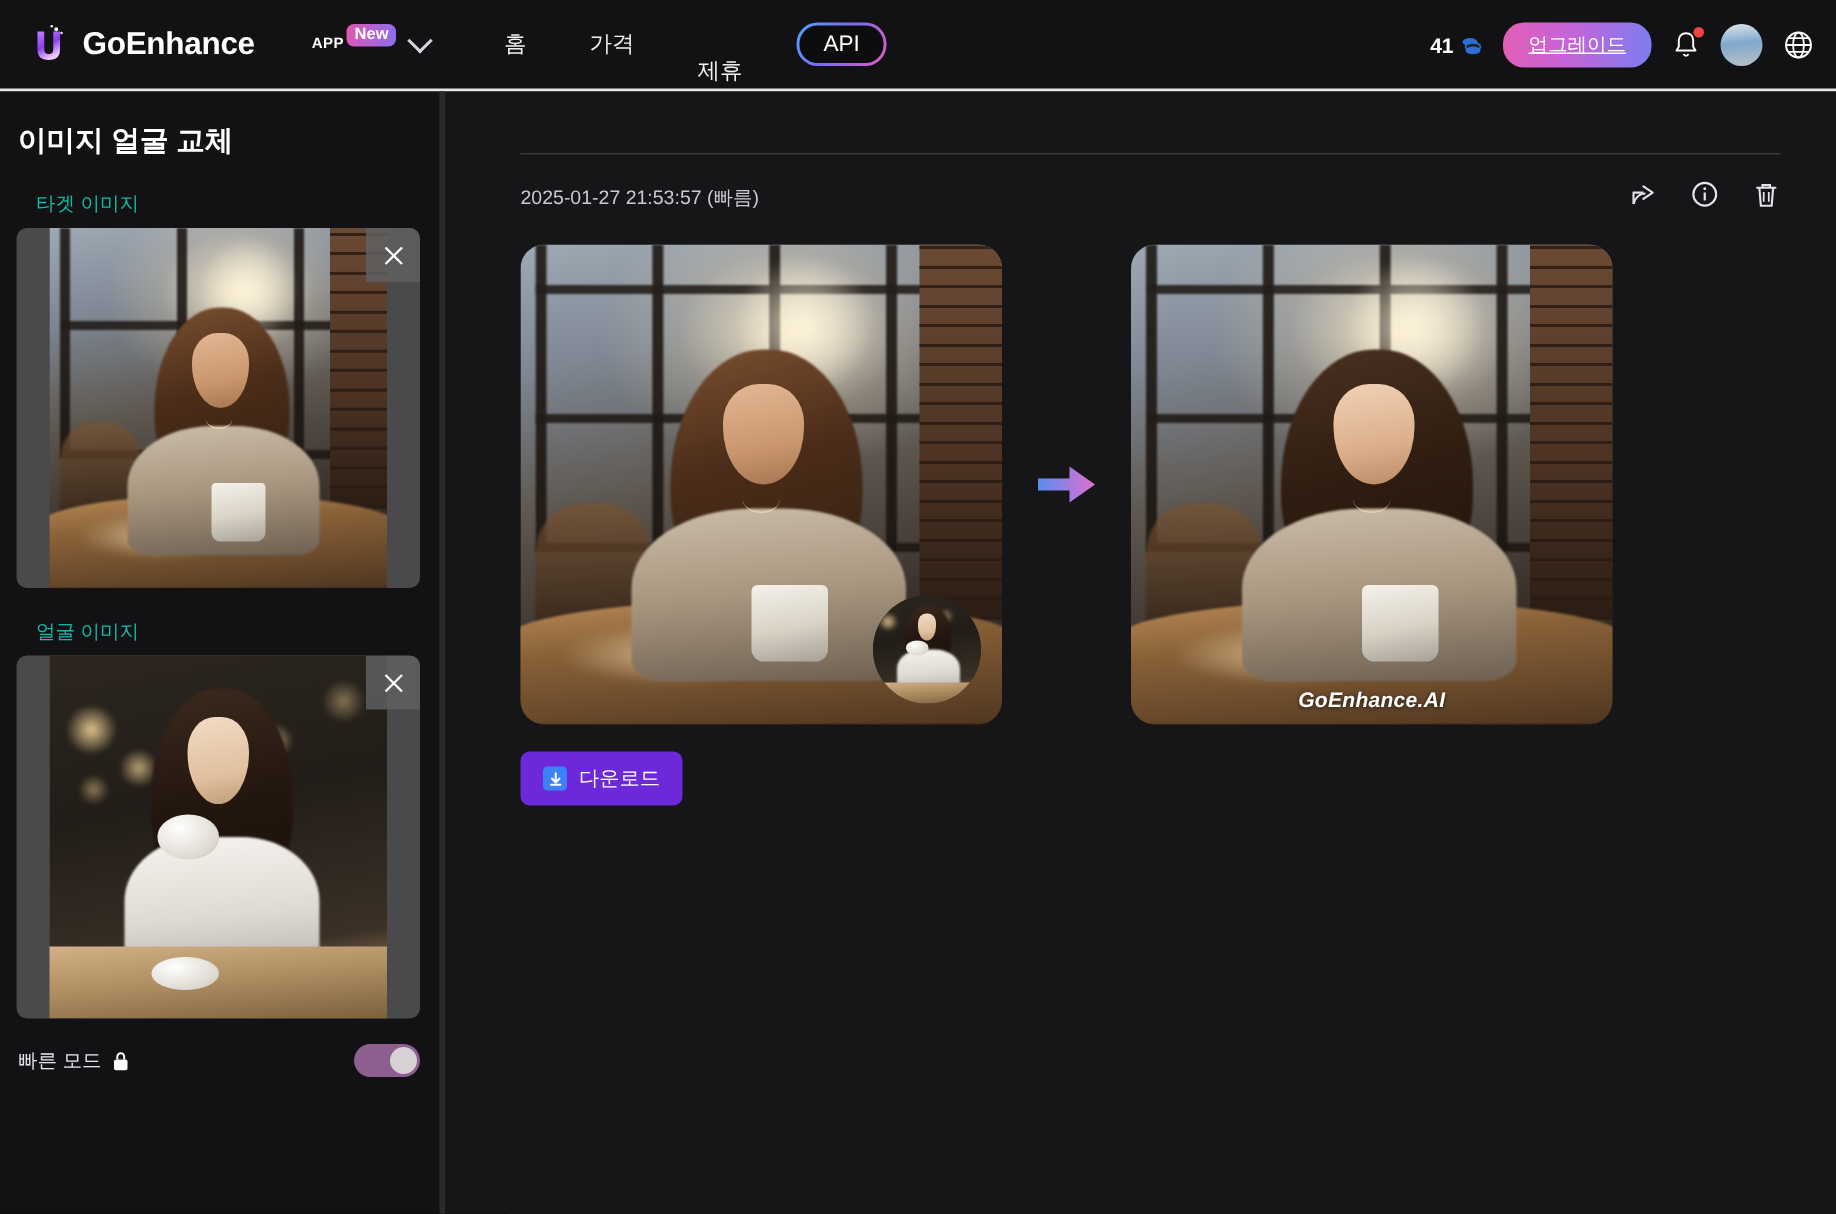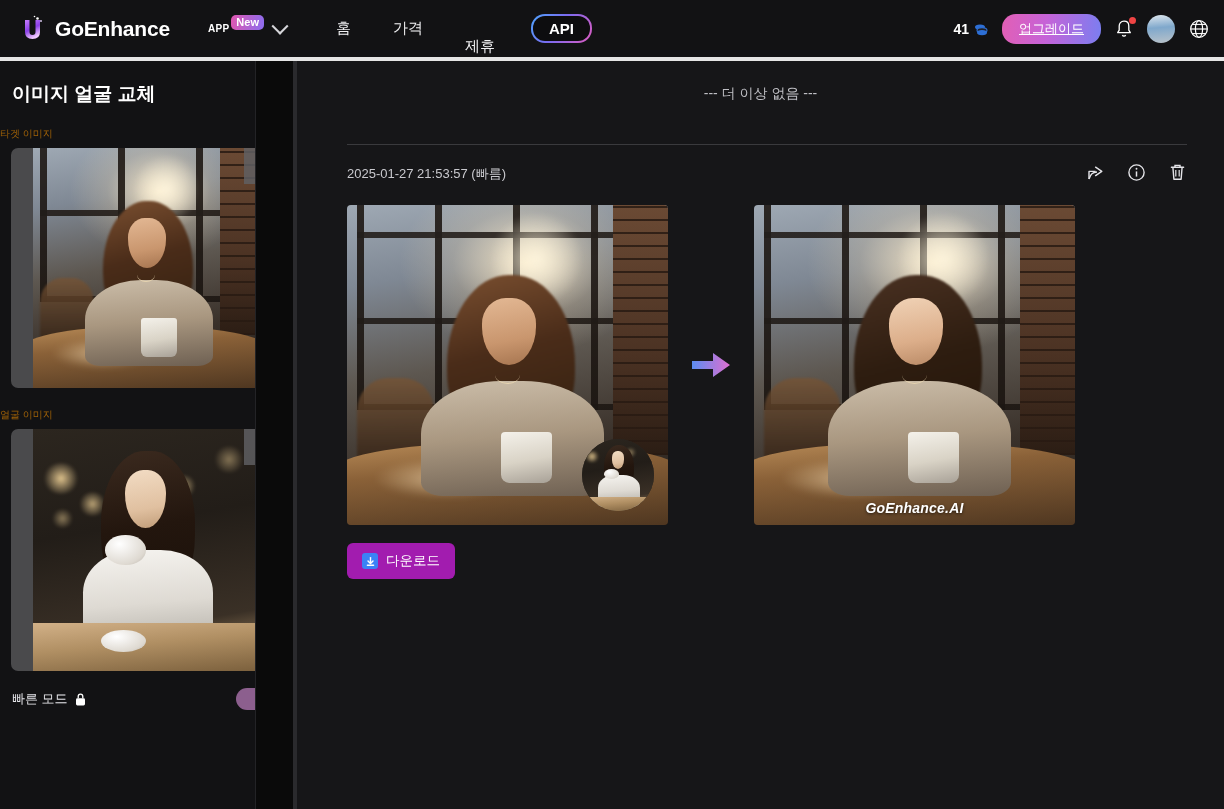--- a/index.html
+++ b/index.html
@@ -11,21 +11,21 @@
     overflow: hidden;
     color: #e8e8ea;
   }
 
   
   .header {
     position: absolute; top: 0; left: 0;
     width: 1224px; height: 61px;
     background: #121214;
     display: flex; align-items: center;
-    border-bottom: 4px solid #e5e5e5;
+    border-bottom: 2px solid #e5e5e5;
   }
   .logo-wrap {
     display: flex; align-items: center; gap: 7px;
     margin-left: 18px;
   }
   .logo-mark {
     position: relative;
     width: 30px; height: 32px;
     display: block;
   }
@@ -72,21 +72,21 @@
     position: relative;
     padding: 2px;
     border-radius: 14px;
     background: linear-gradient(125deg, #4da6ff 0%, #7a6bf0 45%, #e05bc0 100%);
     cursor: pointer;
   }
   .api-pill-inner {
     background: #0d0d0f;
     border-radius: 12px;
     padding: 4px 16px;
-    font-size: 15px; font-weight: bold; color: #ffffff;
+    font-size: 15px; font-weight: normal; color: #ffffff;
   }
 
   .header-right {
     margin-left: auto; margin-right: 14px;
     display: flex; align-items: center; gap: 13px;
   }
   .credits {
     display: flex; align-items: flex-start; gap: 4px;
     font-size: 14px; font-weight: bold; color: #ffffff;
     cursor: pointer;
@@ -111,32 +111,32 @@
   .avatar {
     width: 28px; height: 28px; border-radius: 50%;
     background: linear-gradient(175deg, #dfe7ee 0%, #7fa8cc 45%, #b9c2c9 100%);
     cursor: pointer;
   }
   .globe-wrap { cursor: pointer; width: 22px; height: 22px; }
 
   
   .sidebar {
     position: absolute; top: 61px; left: 0;
-    width: 256px; height: 748px;
+    width: 296px; height: 748px;
     background: #121214;
     border-right: 1px solid #232326;
     overflow: hidden;
   }
   .panel-title {
     font-size: 19px; font-weight: bold; color: #ffffff;
     margin: 20px 0 0 12px;
   }
   .field-label {
-    font-size: 10px; color: #a16207;
-    margin: 20px 0 7px 0;
+    font-size: 13px; color: #14b8a6;
+    margin: 20px 0 7px 24px;
   }
   .thumb-box {
     position: relative;
     margin-left: 11px;
     width: 269px;
     background: #4a4a4c;
     border-radius: 7px;
     overflow: hidden;
   }
   .thumb-box.target { height: 240px; }
@@ -208,21 +208,21 @@
     margin-left: auto; display: flex; align-items: center; gap: 22px;
   }
   .act-icon { cursor: pointer; display: block; }
 
   .images-row {
     display: flex; align-items: center;
     margin-top: 20px;
   }
   .img-card {
     width: 321px; height: 320px;
-    border-radius: 4px;
+    border-radius: 16px;
     position: relative;
     overflow: hidden;
     background: #1d1a18;
   }
   .arrow-gap {
     width: 86px; display: flex; align-items: center; justify-content: center;
   }
   .arrow-svg { display: block; }
 
   .face-bubble {
@@ -242,21 +242,21 @@
     text-shadow: 0 1px 3px rgba(0,0,0,0.65);
     letter-spacing: 0.2px;
     font-family: "Liberation Sans", sans-serif;
   }
 
   .btn-row {
     display: flex; gap: 14px;
     margin-top: 18px;
   }
   .action-btn {
-    background: #a21caf;
+    background: #6d28d9;
     border: none; border-radius: 6px;
     padding: 9px 15px;
     font-size: 13.5px; color: #ffffff;
     display: flex; align-items: center; gap: 8px;
     cursor: pointer;
     font-family: inherit;
   }
   .btn-glyph {
     width: 16px; height: 16px; border-radius: 3px;
     background: #3b82f6;
@@ -516,21 +516,20 @@
     </span>
     <div class="toggle">
       <span class="toggle-knob"></span>
     </div>
   </div>
 </aside>
 <div class="side-scrollbar"></div>
 
 <main class="main">
 
-  <div class="no-more">--- 더 이상 없음 ---</div>
   <div class="divider"></div>
 
   <section class="result-row">
 
     <div class="result-head">
       <span class="timestamp">2025-01-27 21:53:57 (빠름)</span>
       <div class="result-actions">
         <span class="act-icon">
           <svg width="19" height="19" viewBox="0 0 19 19">
             <path d="M3 16 L3 8.4 L9.6 8.4" fill="none" stroke="#e4e4e8" stroke-width="1.4" stroke-linejoin="round"></path>

